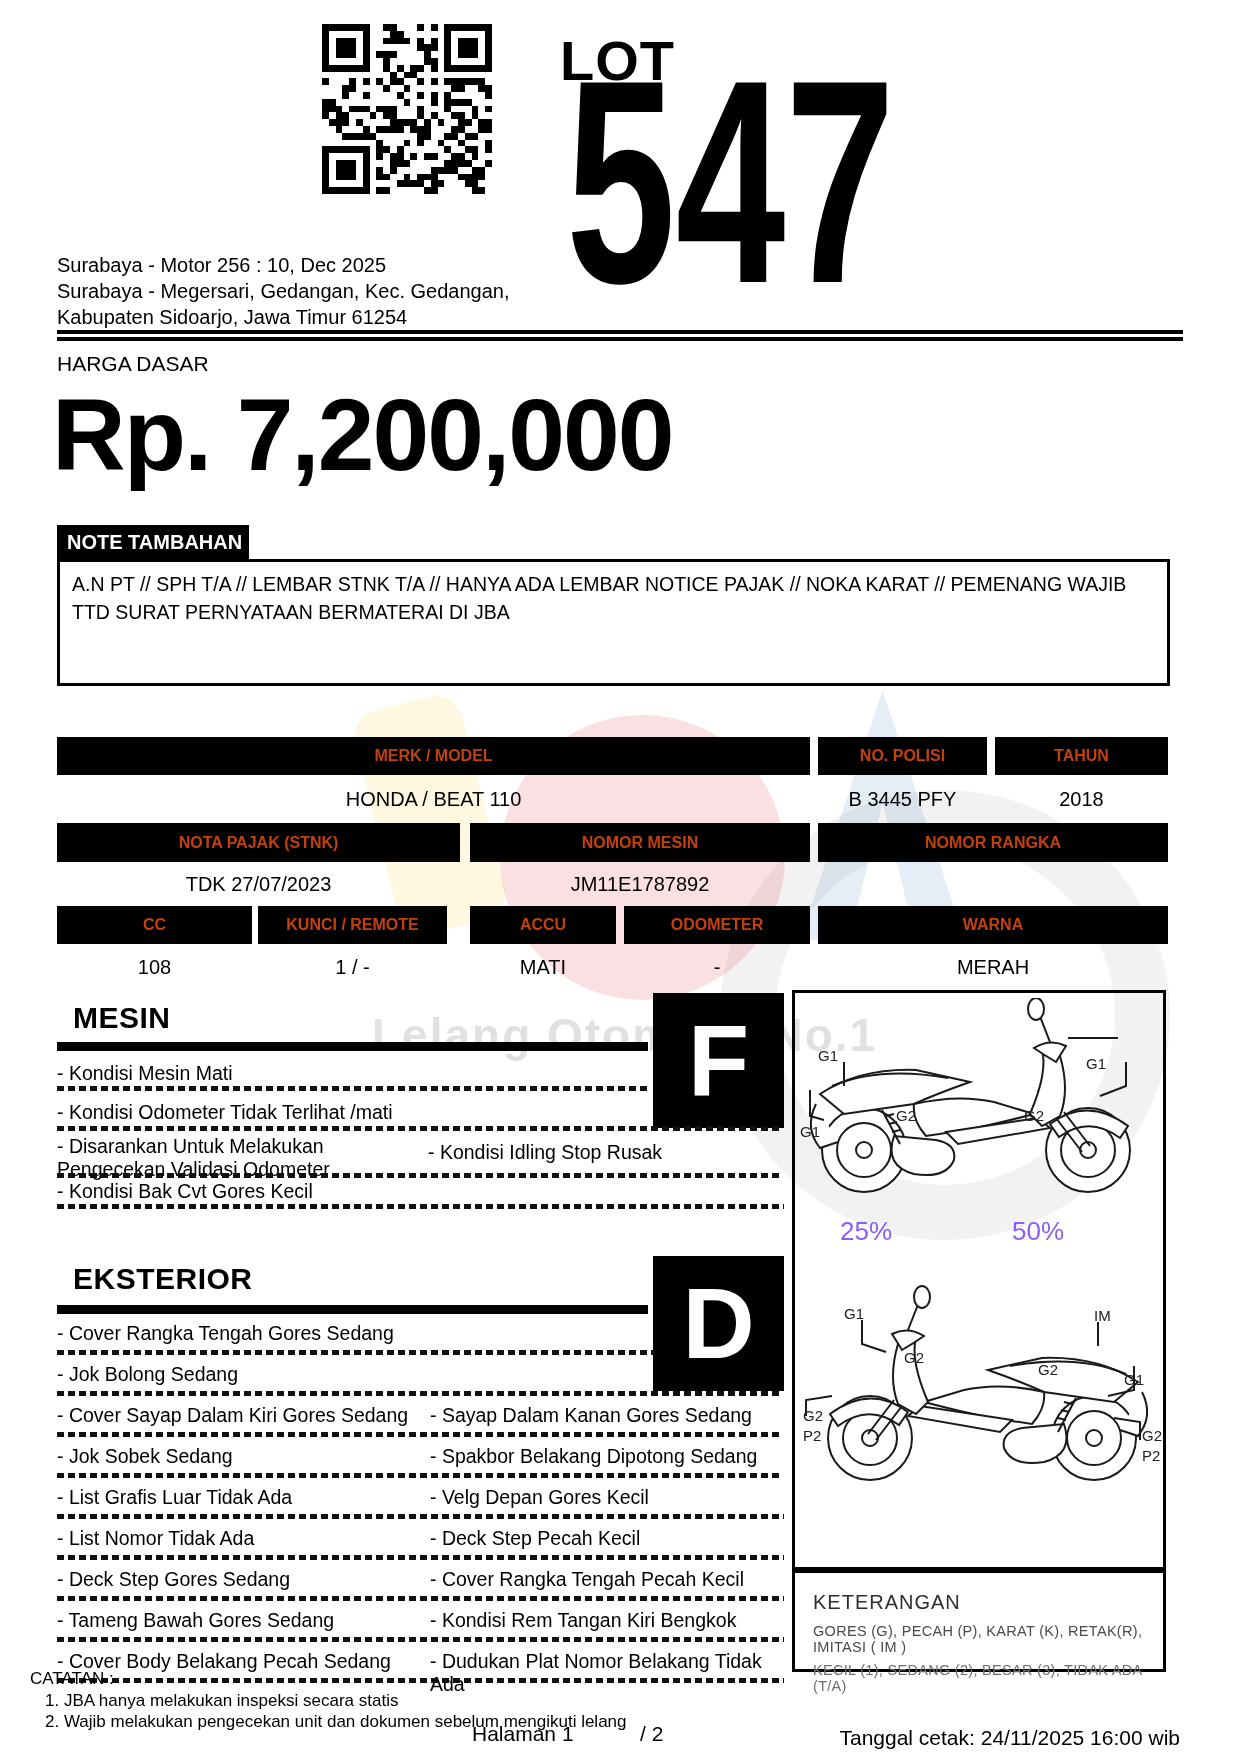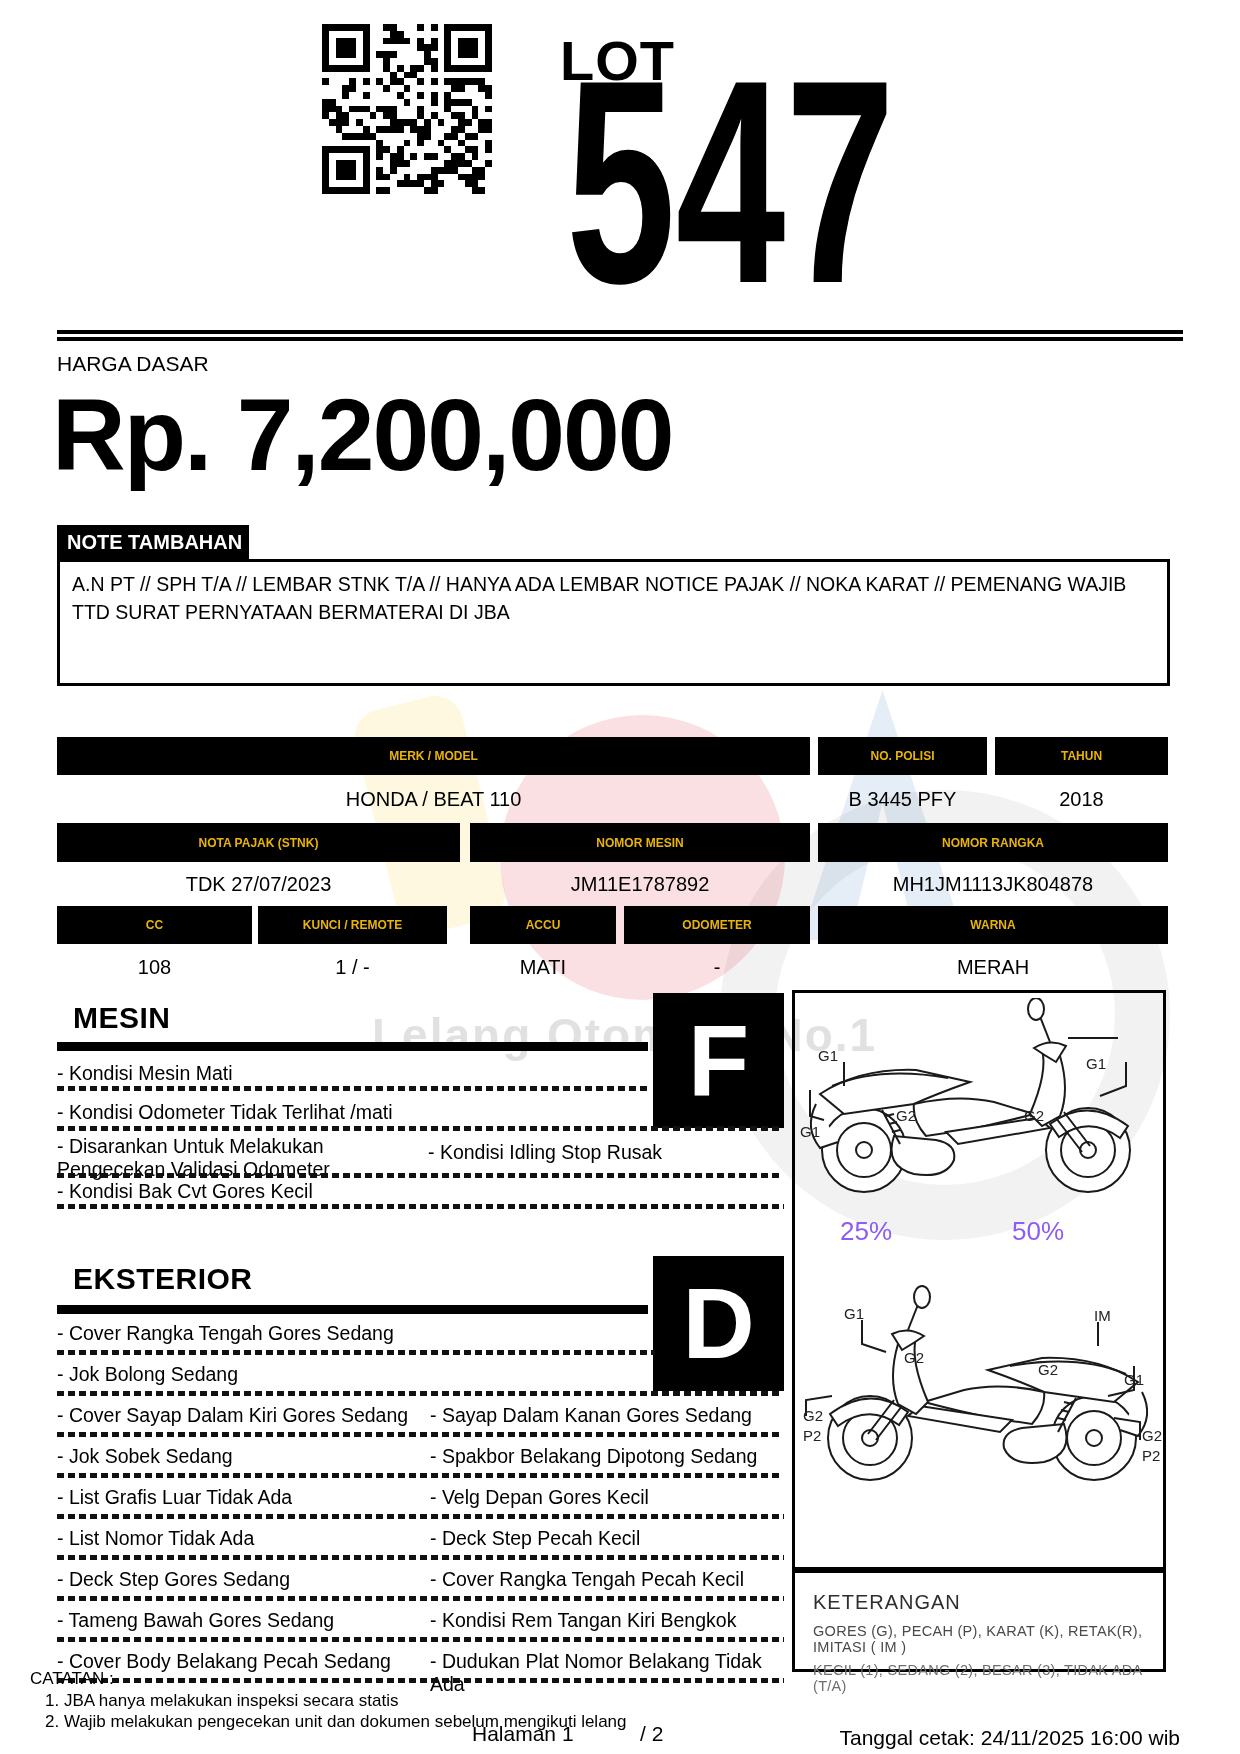--- a/index.html
+++ b/index.html
@@ -9,21 +9,21 @@
   .wm{position:absolute;z-index:0;}
   .content{position:absolute;z-index:1;left:0;top:0;width:1240px;height:1754px;}
   .addr{font-size:20px;line-height:26px;}
   .dbl-rule{border-top:4px solid #000;border-bottom:4px solid #000;height:3px;}
   .lbl{font-size:21px;}
   .price{font-size:102px;font-weight:bold;letter-spacing:-2px;line-height:1;}
   .lot-lbl{font-size:56px;font-weight:bold;letter-spacing:1px;}
   .lot-num{font-size:290px;font-weight:bold;line-height:1;transform:scaleX(0.68);transform-origin:left top;white-space:nowrap;}
   .note-lbl{background:#000;color:#fff;font-weight:bold;font-size:20px;display:flex;align-items:center;padding-left:10px;}
   .note-box{border:3px solid #000;font-size:19.5px;line-height:1.45;padding:8px 12px;box-sizing:border-box;}
-  .bar{background:#000;color:#eab308;font-weight:bold;font-size:12px;display:flex;align-items:center;justify-content:center;}
+  .bar{background:#000;color:#c2410c;font-weight:bold;font-size:16px;display:flex;align-items:center;justify-content:center;}
   .val{font-size:20px;display:flex;align-items:center;justify-content:center;}
   .sec-title{font-size:30px;font-weight:bold;letter-spacing:0.5px;}
   .sec-rule{background:#000;height:9px;}
   .grade{background:#000;color:#fff;font-size:100px;font-weight:bold;display:flex;align-items:center;justify-content:center;}
   .item{font-size:19.5px;line-height:1.18;}
   .dotted{height:5px;background:repeating-linear-gradient(90deg,#111 0 7px,transparent 7px 11px);}
   .panel{border:3px solid #000;box-sizing:border-box;background:transparent;}
   .dlabel{font-size:15px;color:#222;line-height:1.05;}
   .pct{font-size:26px;color:#8b5cf6;}
   .ket-box{border:3px solid #000;box-sizing:border-box;padding:18px 0 0 18px;}
@@ -248,20 +248,25 @@
         <rect x="19" y="1" width="5" height="5" fill="#fff"></rect>
         <rect x="20" y="2" width="3" height="3" fill="#000"></rect>
         <rect x="0" y="18" width="7" height="7" fill="#000"></rect>
         <rect x="1" y="19" width="5" height="5" fill="#fff"></rect>
         <rect x="2" y="20" width="3" height="3" fill="#000"></rect>
       </svg>
 
     <div class="abs lot-lbl" style="left:560px;top:28px;">LOT</div>
     <div class="abs lot-num" style="left:566px;top:36px;">547</div>
 
+    <div class="abs addr" style="left:57px;top:252px;width:470px;">
+      <div>Surabaya - Motor 256 : 10, Dec 2025</div>
+      <div>Surabaya - Megersari, Gedangan, Kec. Gedangan,</div>
+      <div>Kabupaten Sidoarjo, Jawa Timur 61254</div>
+    </div>
 
     <div class="abs dbl-rule" style="left:57px;top:330px;width:1126px;"></div>
 
     <div class="abs lbl" style="left:57px;top:352px;">HARGA DASAR</div>
     <div class="abs price" style="left:52px;top:384px;">Rp. 7,200,000</div>
 
     <div class="abs note-lbl" style="left:57px;top:525px;width:182px;height:34px;">NOTE TAMBAHAN</div>
     <div class="abs note-box" style="left:57px;top:559px;width:1113px;height:127px;">A.N PT // SPH T/A // LEMBAR STNK T/A // HANYA ADA LEMBAR NOTICE PAJAK // NOKA KARAT // PEMENANG WAJIB TTD SURAT PERNYATAAN BERMATERAI DI JBA</div>
 
     <div class="abs bar" style="left:57px;top:737px;width:753px;height:38px;">MERK / MODEL</div>
@@ -269,21 +274,20 @@
     <div class="abs bar" style="left:995px;top:737px;width:173px;height:38px;">TAHUN</div>
     <div class="abs val" style="left:57px;top:775px;width:753px;height:48px;">HONDA / BEAT 110</div>
     <div class="abs val" style="left:818px;top:775px;width:169px;height:48px;">B 3445 PFY</div>
     <div class="abs val" style="left:995px;top:775px;width:173px;height:48px;">2018</div>
 
     <div class="abs bar" style="left:57px;top:823px;width:403px;height:39px;">NOTA PAJAK (STNK)</div>
     <div class="abs bar" style="left:470px;top:823px;width:340px;height:39px;">NOMOR MESIN</div>
     <div class="abs bar" style="left:818px;top:823px;width:350px;height:39px;">NOMOR RANGKA</div>
     <div class="abs val" style="left:57px;top:862px;width:403px;height:44px;">TDK 27/07/2023</div>
     <div class="abs val" style="left:470px;top:862px;width:340px;height:44px;">JM11E1787892</div>
-    <div class="abs val" style="left:818px;top:862px;width:350px;height:44px;">MH1JM1113JK804878</div>
 
     <div class="abs bar" style="left:57px;top:906px;width:195px;height:38px;">CC</div>
     <div class="abs bar" style="left:258px;top:906px;width:189px;height:38px;">KUNCI / REMOTE</div>
     <div class="abs bar" style="left:470px;top:906px;width:146px;height:38px;">ACCU</div>
     <div class="abs bar" style="left:624px;top:906px;width:186px;height:38px;">ODOMETER</div>
     <div class="abs bar" style="left:818px;top:906px;width:350px;height:38px;">WARNA</div>
     <div class="abs val" style="left:57px;top:944px;width:195px;height:46px;">108</div>
     <div class="abs val" style="left:258px;top:944px;width:189px;height:46px;">1 / -</div>
     <div class="abs val" style="left:470px;top:944px;width:146px;height:46px;">MATI</div>
     <div class="abs val" style="left:624px;top:944px;width:186px;height:46px;">-</div>

